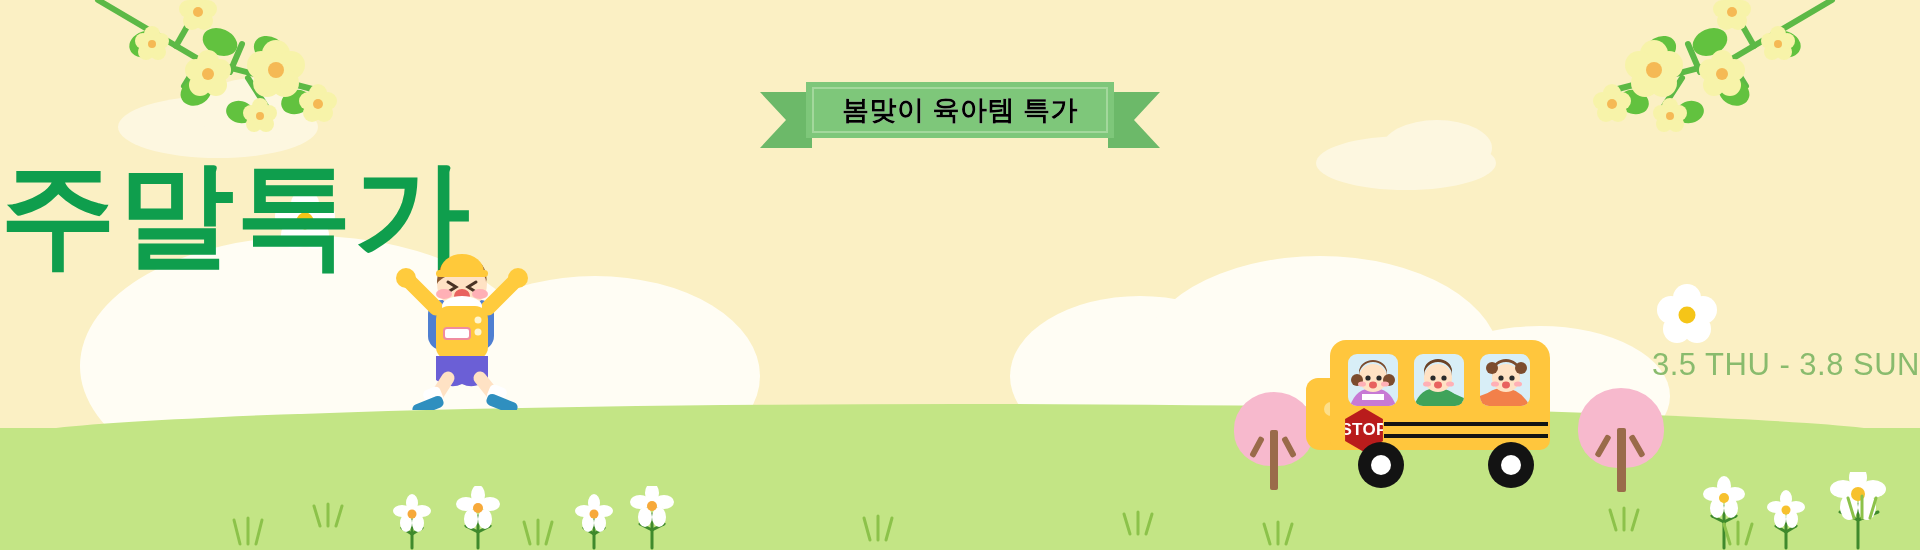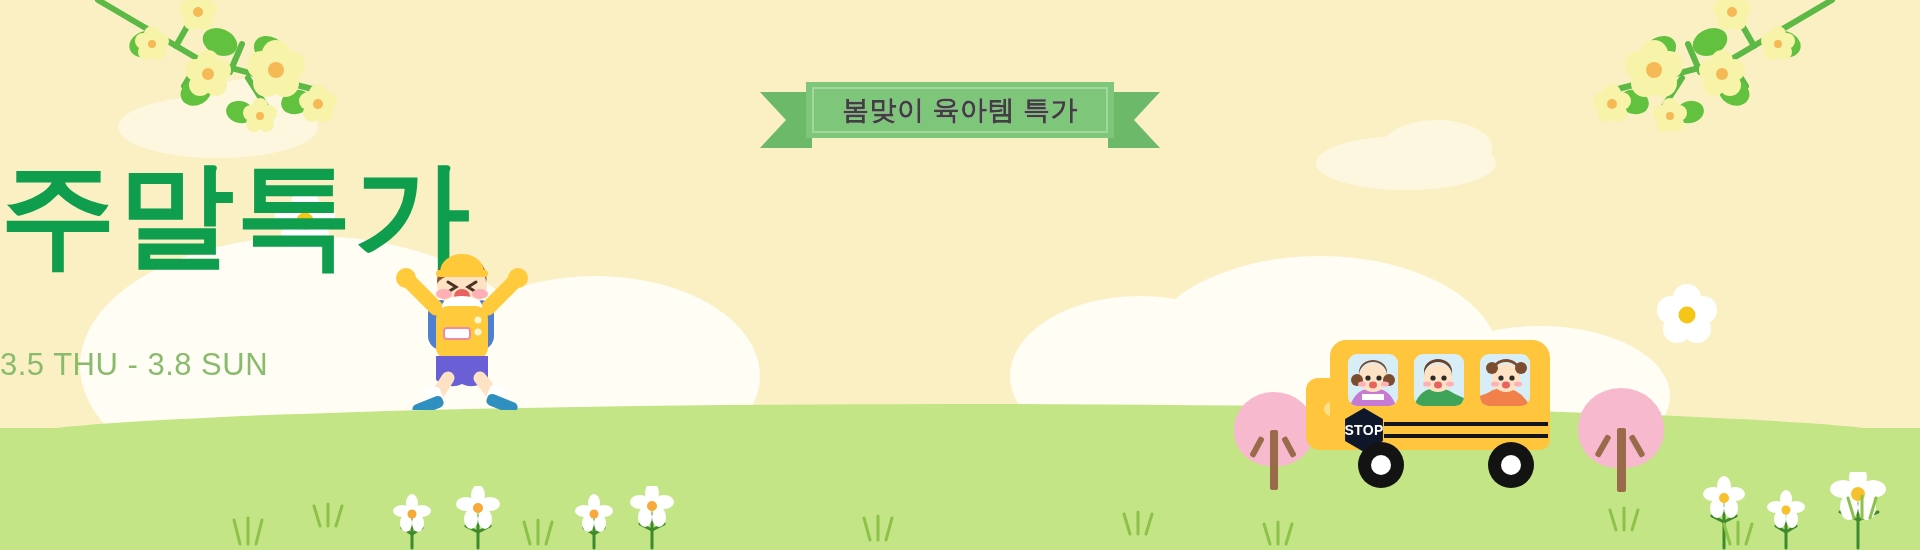--- a/index.html
+++ b/index.html
@@ -35,58 +35,58 @@
   .ribbon{position:absolute;left:760px;top:82px;width:400px;height:56px;}
   .ribbon-band{
     position:absolute;left:46px;top:0;width:308px;height:56px;
     background:#7ec77a;display:flex;align-items:center;justify-content:center;
   }
   .ribbon-band::after{
     content:"";position:absolute;left:6px;top:5px;right:6px;bottom:5px;
     border:2px solid #a3d89c;pointer-events:none;
   }
   .ribbon-text{
-    position:relative;z-index:2;color:#404040;font-size:27px;font-weight:bold;
+    position:relative;z-index:2;color:#000000;font-size:27px;font-weight:bold;
     letter-spacing:0.5px;white-space:nowrap;
     text-shadow:0 0 0 #fff;
   }
   .tail{position:absolute;top:10px;width:52px;height:56px;background:#6cb969;}
   .tail.left{left:0;clip-path:polygon(0 0,52px 0,52px 56px,0 56px,26px 28px);}
   .tail.right{right:0;clip-path:polygon(0 0,52px 0,26px 28px,52px 56px,0 56px);}
 
   
   .headline{
     position:absolute;left:0;top:152px;width:1920px;
     color:#0f9e4d;font-size:116px;font-weight:bold;letter-spacing:2px;
     line-height:1.08;
   }
   .daterange{
-    position:absolute;left:0;top:347px;width:1920px;text-align:left;
+    position:absolute;left:0;top:347px;width:1920px;text-align:right;
     color:#89bb6d;font-size:31px;font-weight:normal;letter-spacing:0.5px;
   }
 
   
   .deco{position:absolute;}
 
   
   .tree .trunk{position:absolute;background:#9a6b4a;border-radius:2px;}
   .tree .crown{position:absolute;background:#f7b9cd;border-radius:50% 50% 46% 46%;}
 
   
   .bus{position:absolute;left:1300px;top:330px;width:260px;height:160px;}
   .bus .body{position:absolute;left:30px;top:10px;width:220px;height:110px;background:#ffc63d;border-radius:16px 18px 10px 10px;}
   .bus .hood{position:absolute;left:6px;top:48px;width:44px;height:72px;background:#ffc63d;border-radius:12px 4px 10px 14px;}
   .bus .headlight{position:absolute;left:24px;top:72px;width:14px;height:14px;background:#fddf8a;border-radius:50%;}
   .bus .window{position:absolute;top:24px;width:50px;height:52px;background:#d8eef7;border-radius:9px;overflow:hidden;}
   .bus .stripe{position:absolute;left:84px;height:4px;background:#141414;width:164px;}
   .bus .stop{
-    position:absolute;left:42px;top:78px;width:44px;height:44px;background:#0f172a;
+    position:absolute;left:42px;top:78px;width:44px;height:44px;background:#b91c1c;
     clip-path:polygon(50% 0,93% 25%,93% 75%,50% 100%,7% 75%,7% 25%);
     display:flex;align-items:center;justify-content:center;
-    color:#fff;font-size:14px;font-weight:bold;letter-spacing:0.3px;
+    color:#fff;font-size:17px;font-weight:bold;letter-spacing:0.3px;
   }
   .bus .wheel{position:absolute;top:112px;width:46px;height:46px;background:#131313;border-radius:50%;}
   .bus .wheel em{position:absolute;left:13px;top:13px;width:20px;height:20px;background:#fff;border-radius:50%;}
 </style>
 </head>
 <body>
 
 <div class="banner">
 
   <div class="sky"></div>

